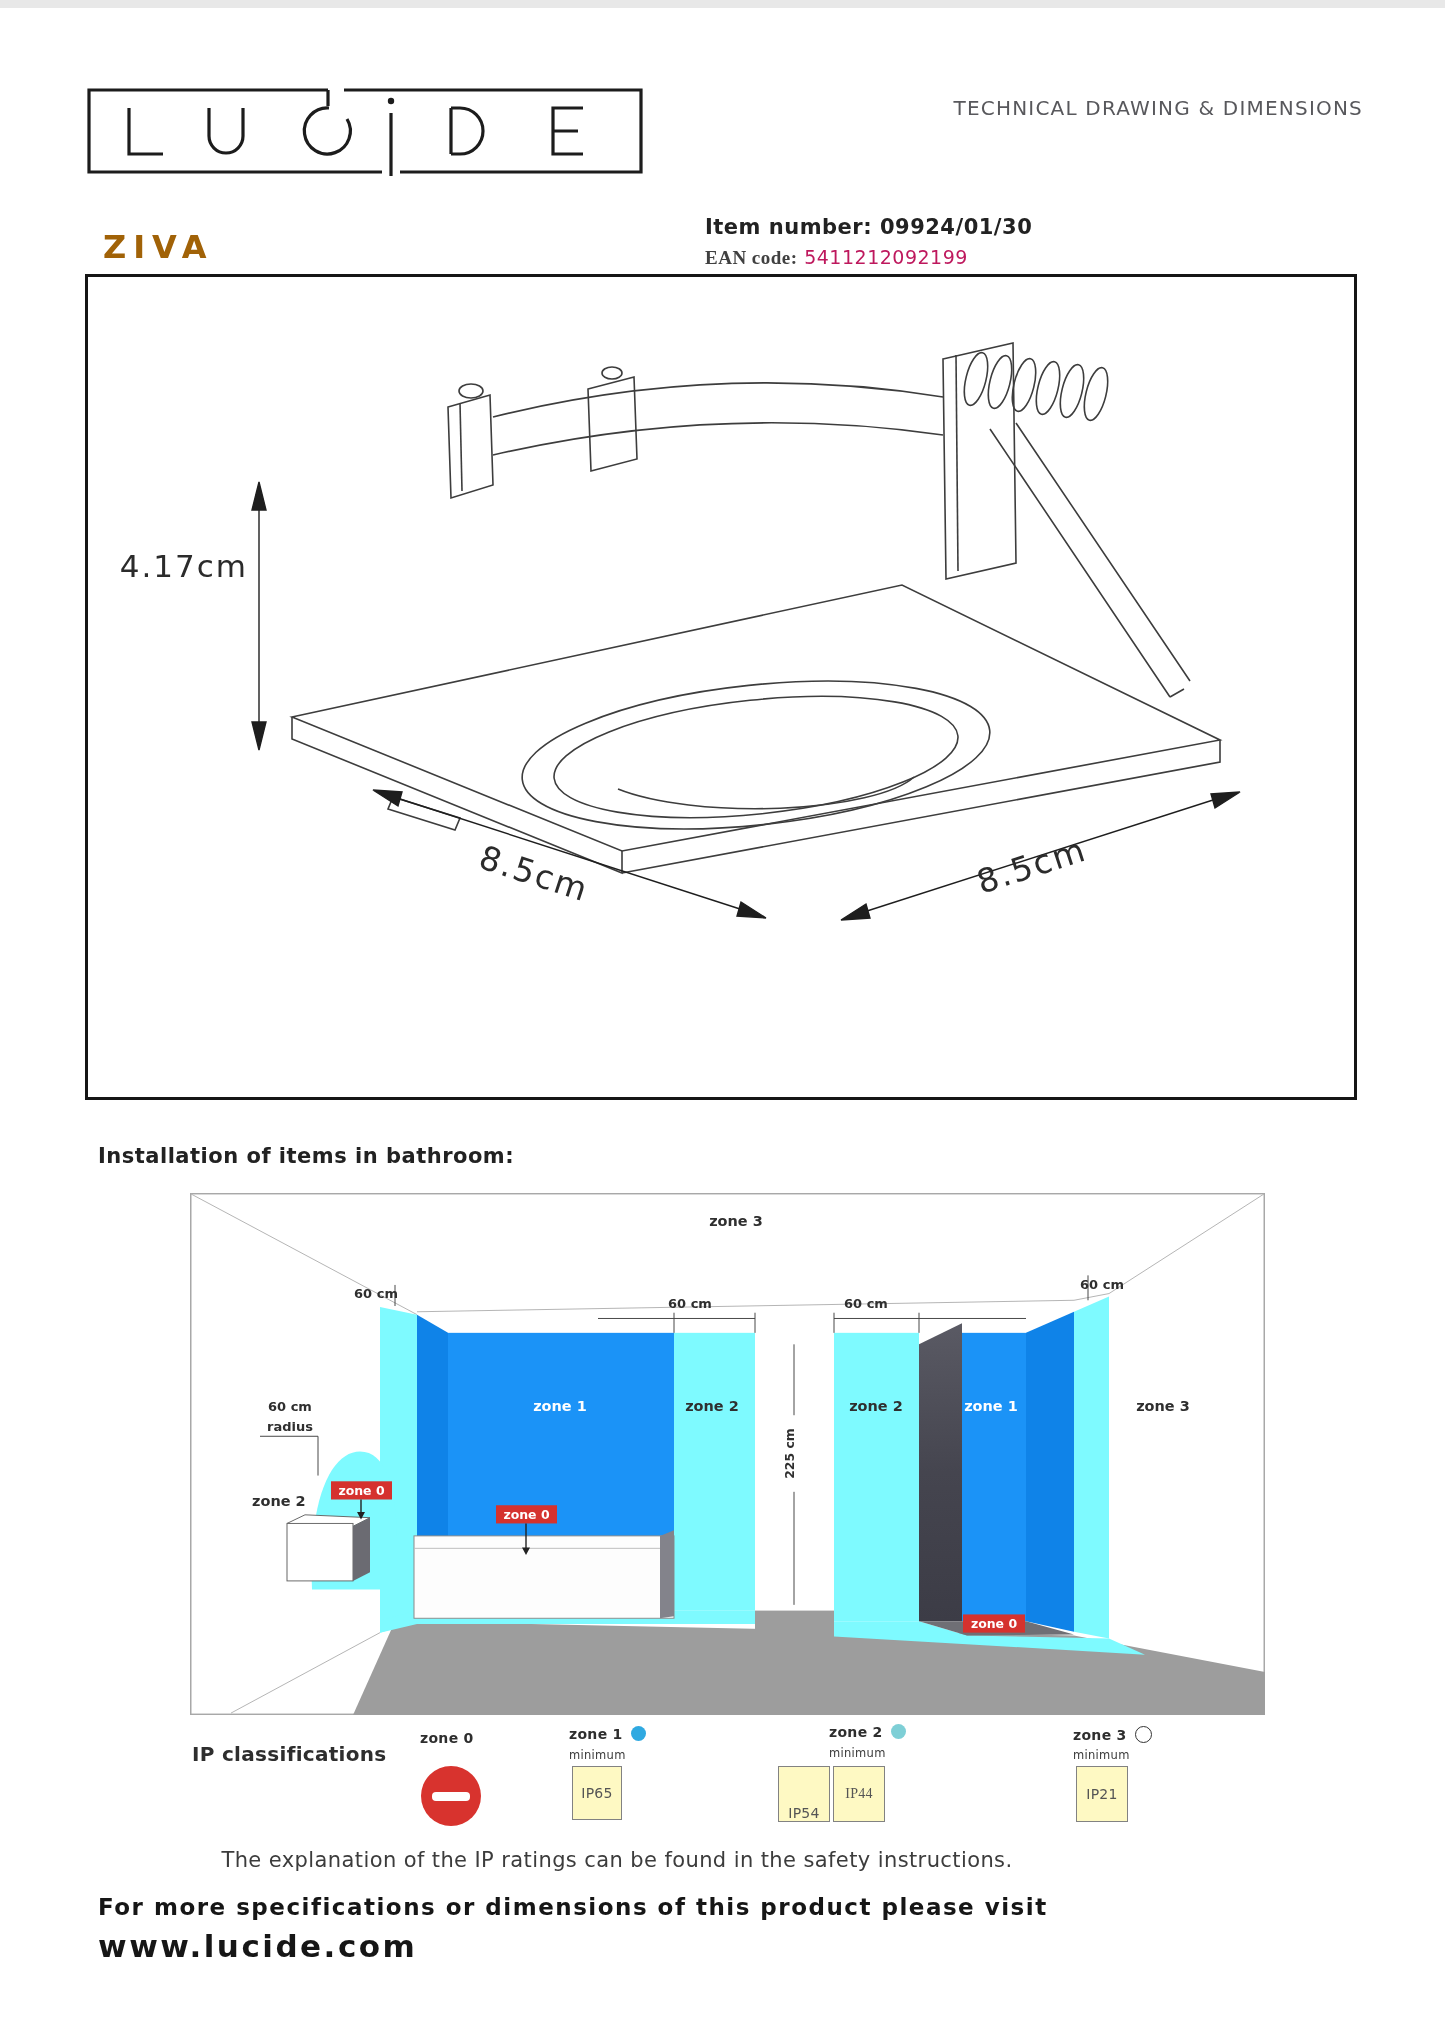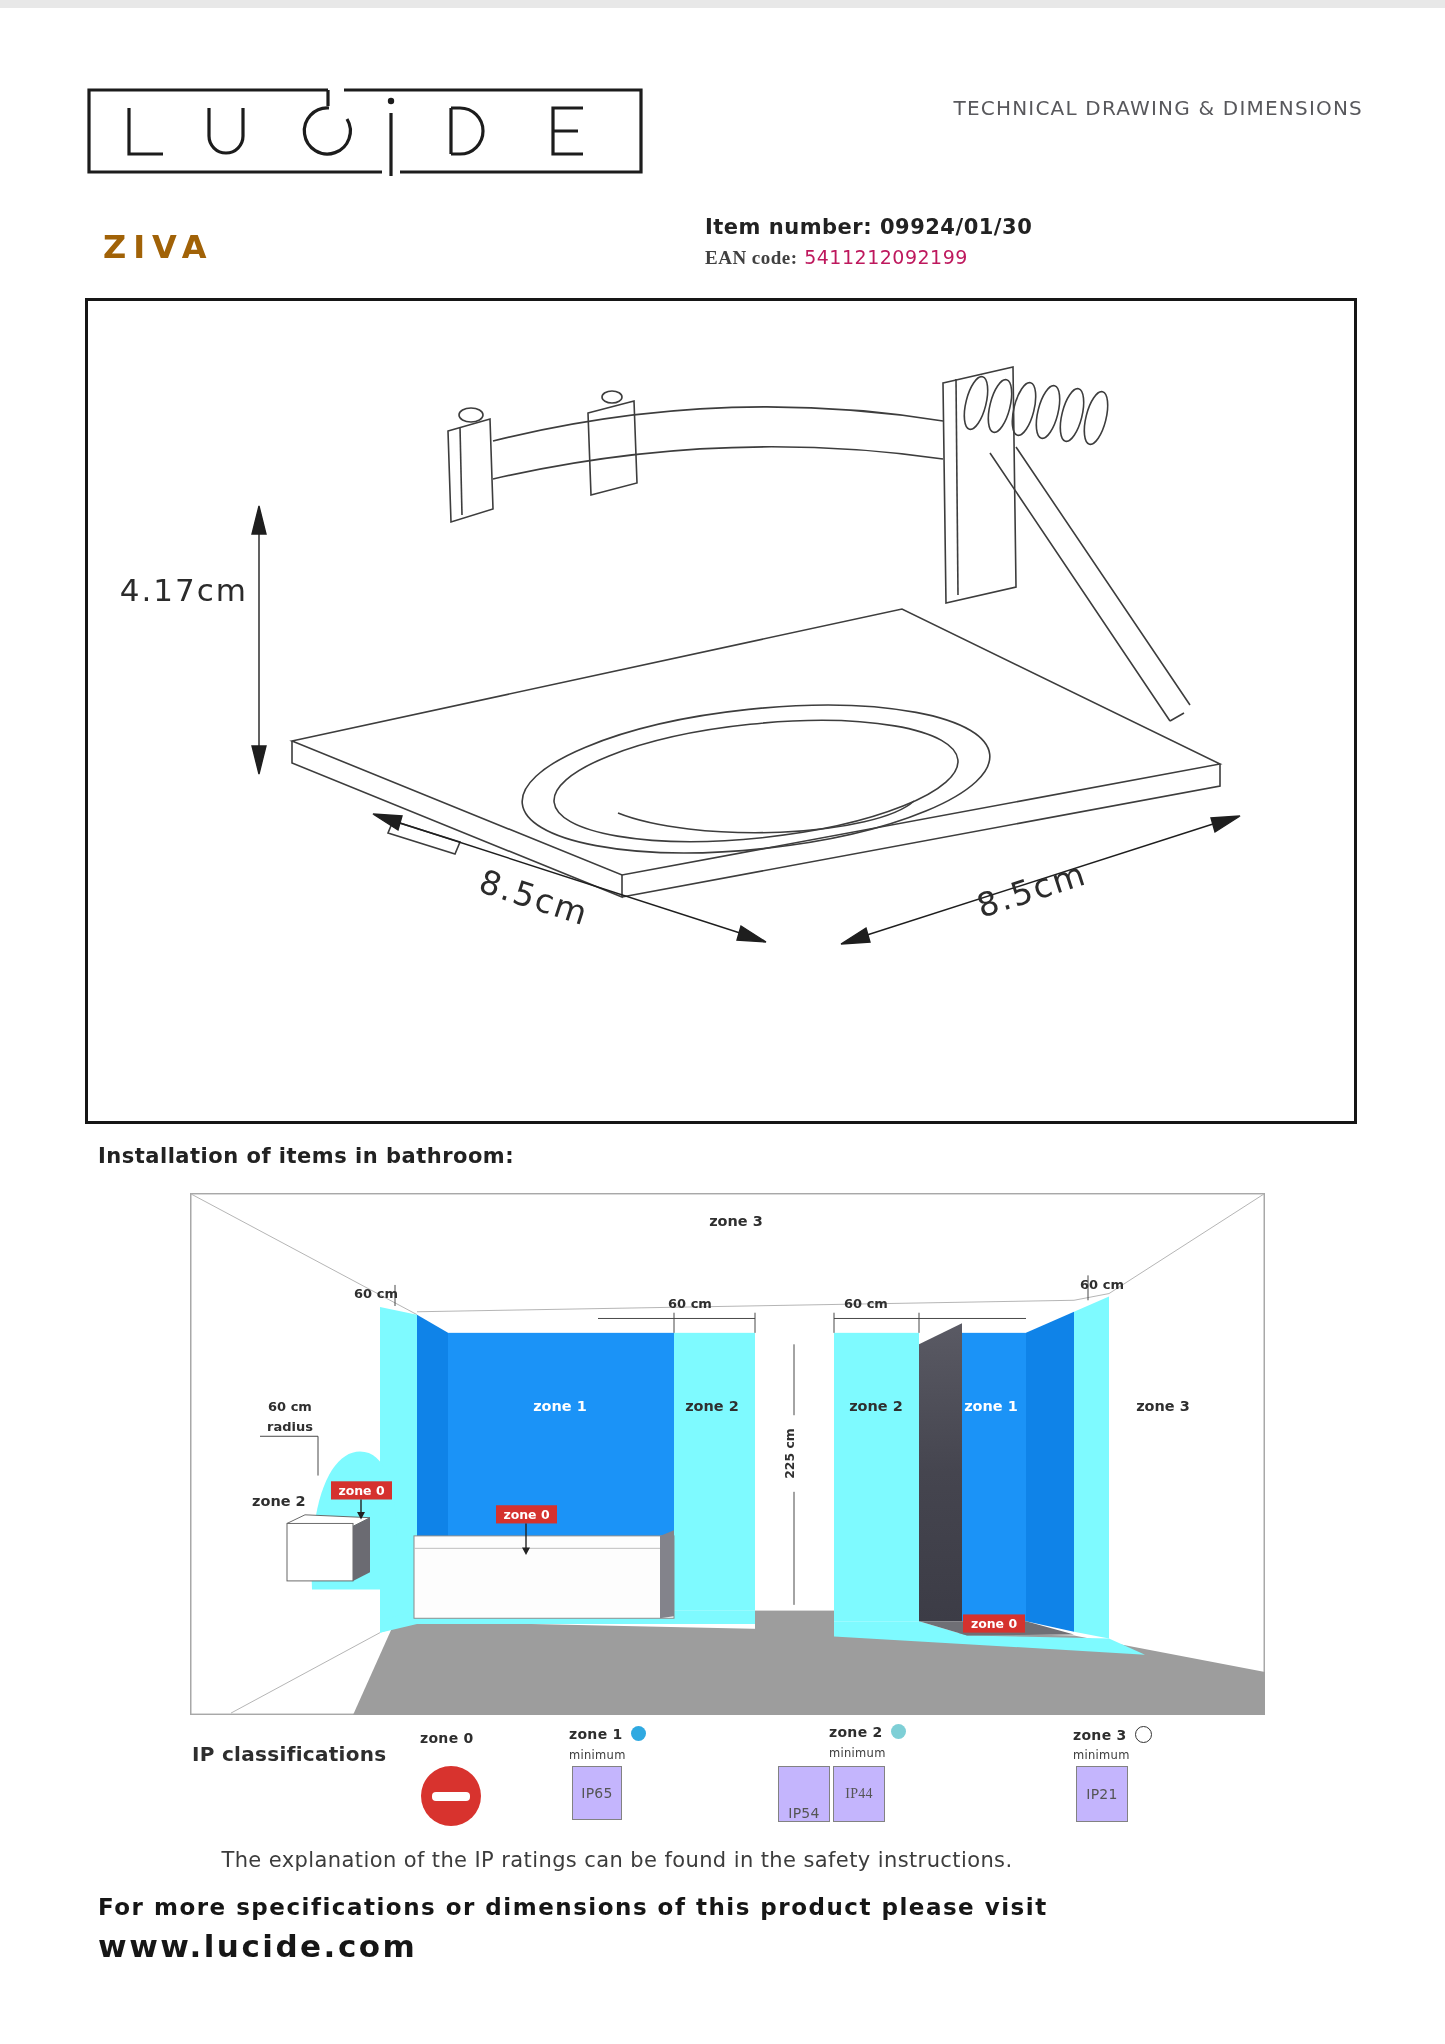--- a/index.html
+++ b/index.html
@@ -8,33 +8,33 @@
   .abs{position:absolute;}
   
   .doc-title{position:absolute;top:88px;right:82px;font-size:20px;letter-spacing:1.2px;color:#58585c;}
   .product-name{position:absolute;left:103px;top:220px;font-size:32px;font-weight:bold;letter-spacing:7px;color:#a16207;}
   .codes{position:absolute;left:705px;top:204px;line-height:30px;}
   .codes .row1{font-size:21px;font-weight:bold;color:#222;letter-spacing:0.5px;}
   .codes .row2{font-size:19px;letter-spacing:0.5px;}
   .codes .row2 .lbl{font-weight:bold;color:#404040;font-family:Liberation Serif, serif;}
   .codes .row2 .val{color:#be185d;}
   
-  .draw-box{position:absolute;left:85px;top:290px;width:1266px;height:820px;border:3px solid #161616;background:#fff;}
+  .draw-box{position:absolute;left:85px;top:266px;width:1266px;height:820px;border:3px solid #161616;background:#fff;}
   
   .bath-head{position:absolute;left:98px;top:1136px;font-size:21px;font-weight:bold;letter-spacing:0.5px;color:#222;}
   .bath-svg{position:absolute;left:190px;top:1185px;}
   
   .ip-title{position:absolute;left:192px;top:1734px;font-size:20px;font-weight:bold;color:#2e2e2e;letter-spacing:0.3px;}
   .lg-zone{font-size:14px;font-weight:bold;color:#2e2e2e;letter-spacing:0.3px;}
   .lg-min{font-size:11.5px;color:#3a3a3a;letter-spacing:0.3px;}
   .dot{display:inline-block;width:15px;height:15px;border-radius:50%;vertical-align:-2px;margin-left:8px;}
   .ring{display:inline-block;width:15px;height:15px;border-radius:50%;background:#fff;border:1.6px solid #333;vertical-align:-3px;margin-left:8px;}
   .noentry{position:absolute;left:421px;top:1758px;width:60px;height:60px;border-radius:50%;background:#d8332e;}
   .noentry .bar{position:absolute;left:11px;top:26px;width:38px;height:9px;border-radius:4px;background:#fff;}
-  .ipbox{position:absolute;width:48px;height:52px;border:1.5px solid #828282;background:#c4b5fd;
+  .ipbox{position:absolute;width:48px;height:52px;border:1.5px solid #828282;background:#fef9c3;
          display:flex;align-items:center;justify-content:center;font-size:14px;color:#555;letter-spacing:0.3px;}
   .note{position:absolute;left:0;top:1840px;width:1234px;text-align:center;font-size:21px;color:#3c3c3c;letter-spacing:0.4px;}
   .foot1{position:absolute;left:98px;top:1886px;font-size:23px;font-weight:bold;letter-spacing:1.5px;color:#161616;}
   .foot2{position:absolute;left:98px;top:1920px;font-size:31px;font-weight:bold;letter-spacing:2.5px;color:#161616;}
   svg text{font-family:"DejaVu Sans",sans-serif;}
 </style>
 </head>
 <body>
 
 <div class="page">

